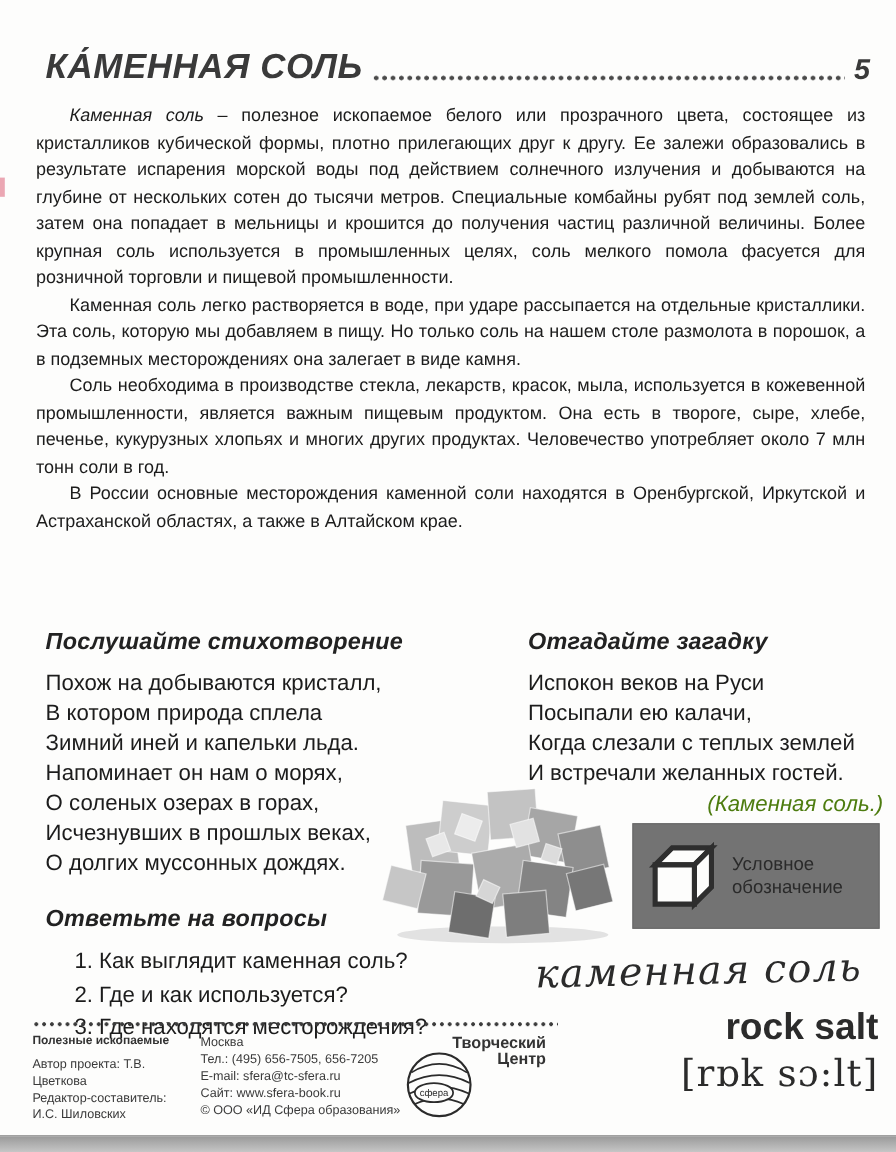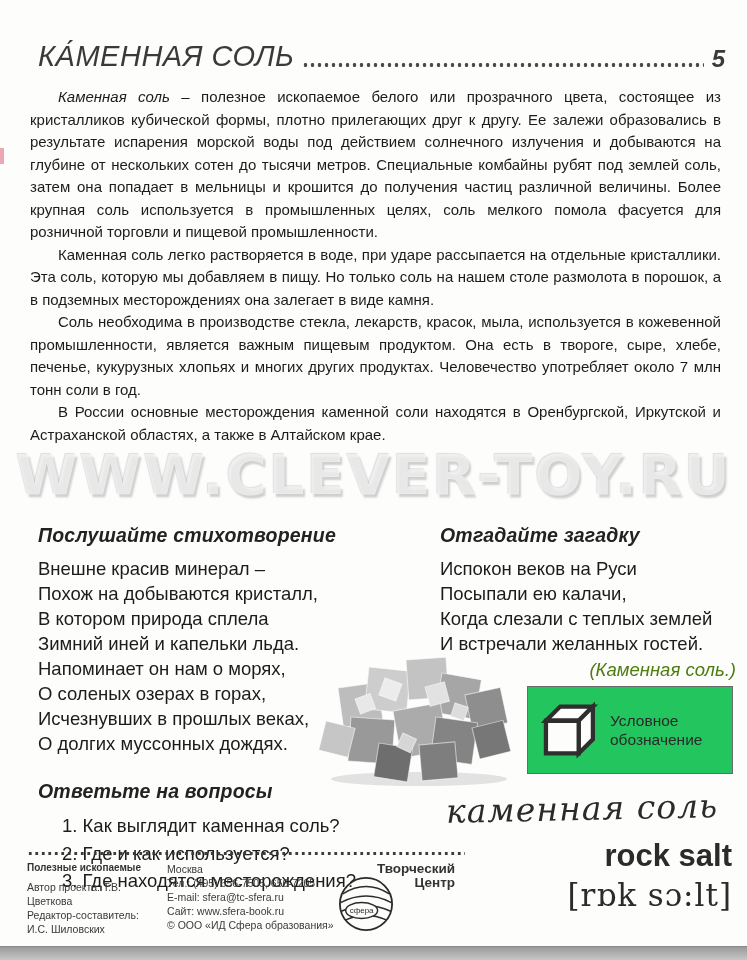--- a/index.html
+++ b/index.html
@@ -11,21 +11,21 @@
     overflow:hidden;
     font-family:"Liberation Sans", sans-serif;
     color:#1f1f1f;
   }
   
   .title-row{
     position:absolute;top:40px;left:38px;right:22px;
     display:flex;align-items:flex-end;
   }
   .title-row h1{
-    margin:0;font-style:italic;font-weight:normal;
+    margin:0;font-style:italic;font-weight:bold;
     font-size:29px;letter-spacing:.5px;color:#3a3a3a;
     white-space:nowrap;
   }
   .dot-leader{
     flex:1;height:6px;margin:0 8px 5px 8px;
     background-image:radial-gradient(circle,#4a4a4a 1.7px,transparent 2.1px);
     background-size:7px 6px;background-repeat:repeat-x;background-position:0 50%;
   }
   .page-num{
     font-style:italic;font-weight:bold;font-size:24px;color:#3a3a3a;
@@ -60,21 +60,21 @@
   .poem-line,.riddle-line{font-size:18.5px;line-height:25px;color:#1c1c1c;}
   .riddle-answer{
     font-size:18.5px;font-style:italic;text-align:right;
     margin-top:3px;color:#4d7c0f;
   }
   .questions-heading{margin-top:24px;}
   .question-line{font-size:18.5px;line-height:27.5px;color:#1c1c1c;margin-left:24px;}
   
   .legend-box{
     position:absolute;top:686px;left:527px;width:206px;height:88px;
-    border:1.5px solid #6a6a6a;background:#22c55e;
+    border:1.5px solid #6a6a6a;background:#737373;
     display:flex;align-items:center;box-sizing:border-box;padding:6px 8px;
     z-index:4;
   }
   .legend-box svg{flex:0 0 auto;}
   .legend-label{font-size:15.5px;line-height:19px;color:#2a2a2a;margin-left:10px;}
   
   .crystal{position:absolute;top:633px;left:313px;width:212px;height:158px;z-index:3;}
   
   .handwritten{
     position:absolute;top:789px;left:428px;width:308px;
@@ -132,25 +132,23 @@
     <div class="page-num">5</div>
   </div>
 
   <div class="article">
     <p><span class="lead-italic">Каменная соль</span><span> – полезное ископаемое белого или прозрачного цвета, состоящее из кристалликов кубической формы, плотно прилегающих друг к другу. Ее залежи образовались в результате испарения морской воды под действием солнечного излучения и добываются на глубине от нескольких сотен до тысячи метров. Специальные комбайны рубят под землей соль, затем она попадает в мельницы и крошится до получения частиц различной величины. Более крупная соль используется в промышленных целях, соль мелкого помола фасуется для розничной торговли и пищевой промышленности.</span></p>
     <p>Каменная соль легко растворяется в воде, при ударе рассыпается на отдельные кристаллики. Эта соль, которую мы добавляем в пищу. Но только соль на нашем столе размолота в порошок, а в подземных месторождениях она залегает в виде камня.</p>
     <p>Соль необходима в производстве стекла, лекарств, красок, мыла, используется в кожевенной промышленности, является важным пищевым продуктом. Она есть в твороге, сыре, хлебе, печенье, кукурузных хлопьях и многих других продуктах. Человечество употребляет около 7 млн тонн соли в год.</p>
     <p>В России основные месторождения каменной соли находятся в Оренбургской, Иркутской и Астраханской областях, а также в Алтайском крае.</p>
   </div>
 
-  <div class="watermark">WWW.CLEVER-TOY.RU</div>
 
   <div class="col-left">
     <h2 class="sec-heading">Послушайте стихотворение</h2>
-    <div class="poem-line">Внешне красив минерал –</div>
     <div class="poem-line">Похож на добываются кристалл,</div>
     <div class="poem-line">В котором природа сплела</div>
     <div class="poem-line">Зимний иней и капельки льда.</div>
     <div class="poem-line">Напоминает он нам о морях,</div>
     <div class="poem-line">О соленых озерах в горах,</div>
     <div class="poem-line">Исчезнувших в прошлых веках,</div>
     <div class="poem-line">О долгих муссонных дождях.</div>
 
     <h2 class="sec-heading questions-heading">Ответьте на вопросы</h2>
     <div class="question-line">1. Как выглядит каменная соль?</div>

